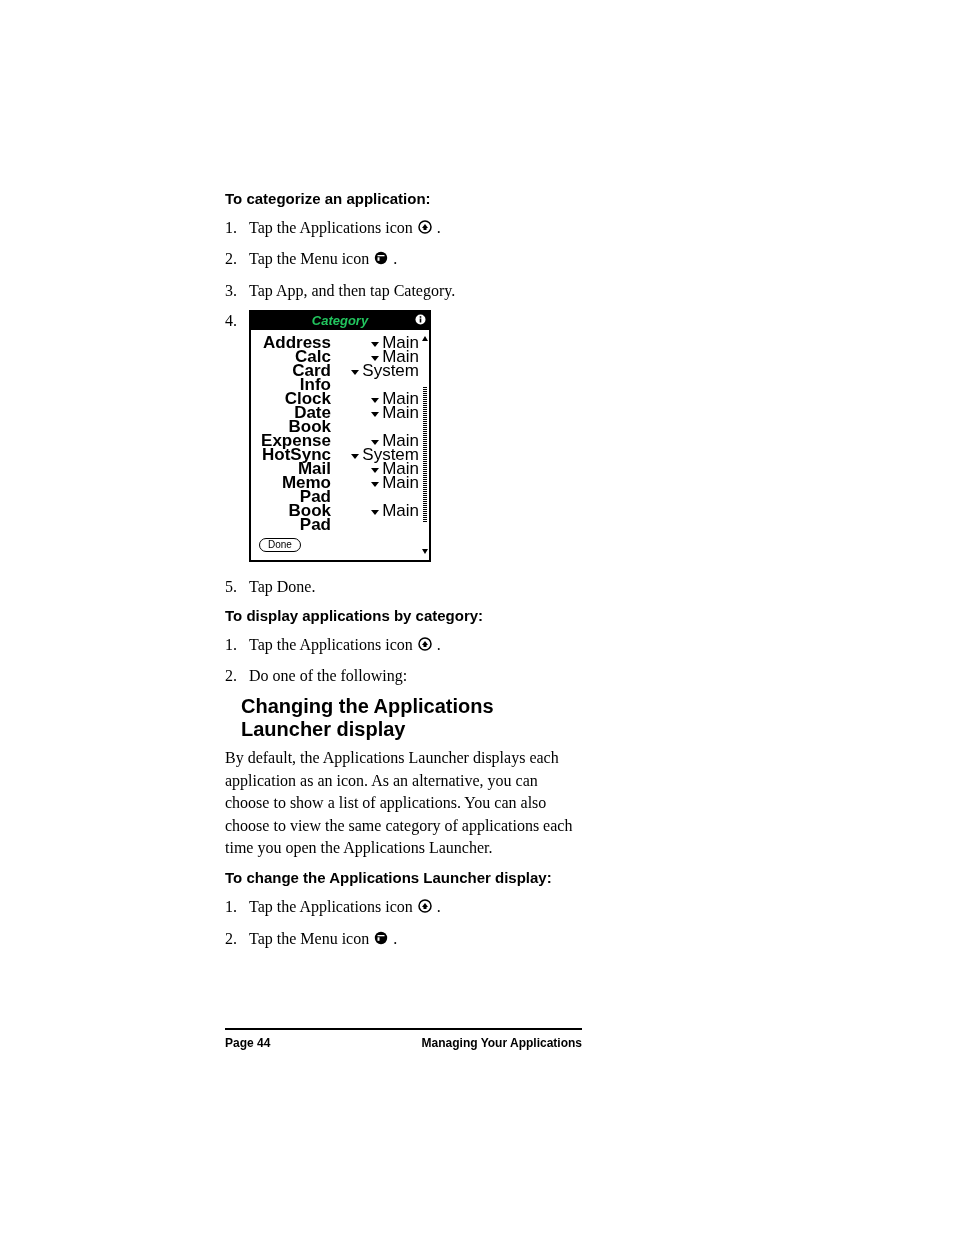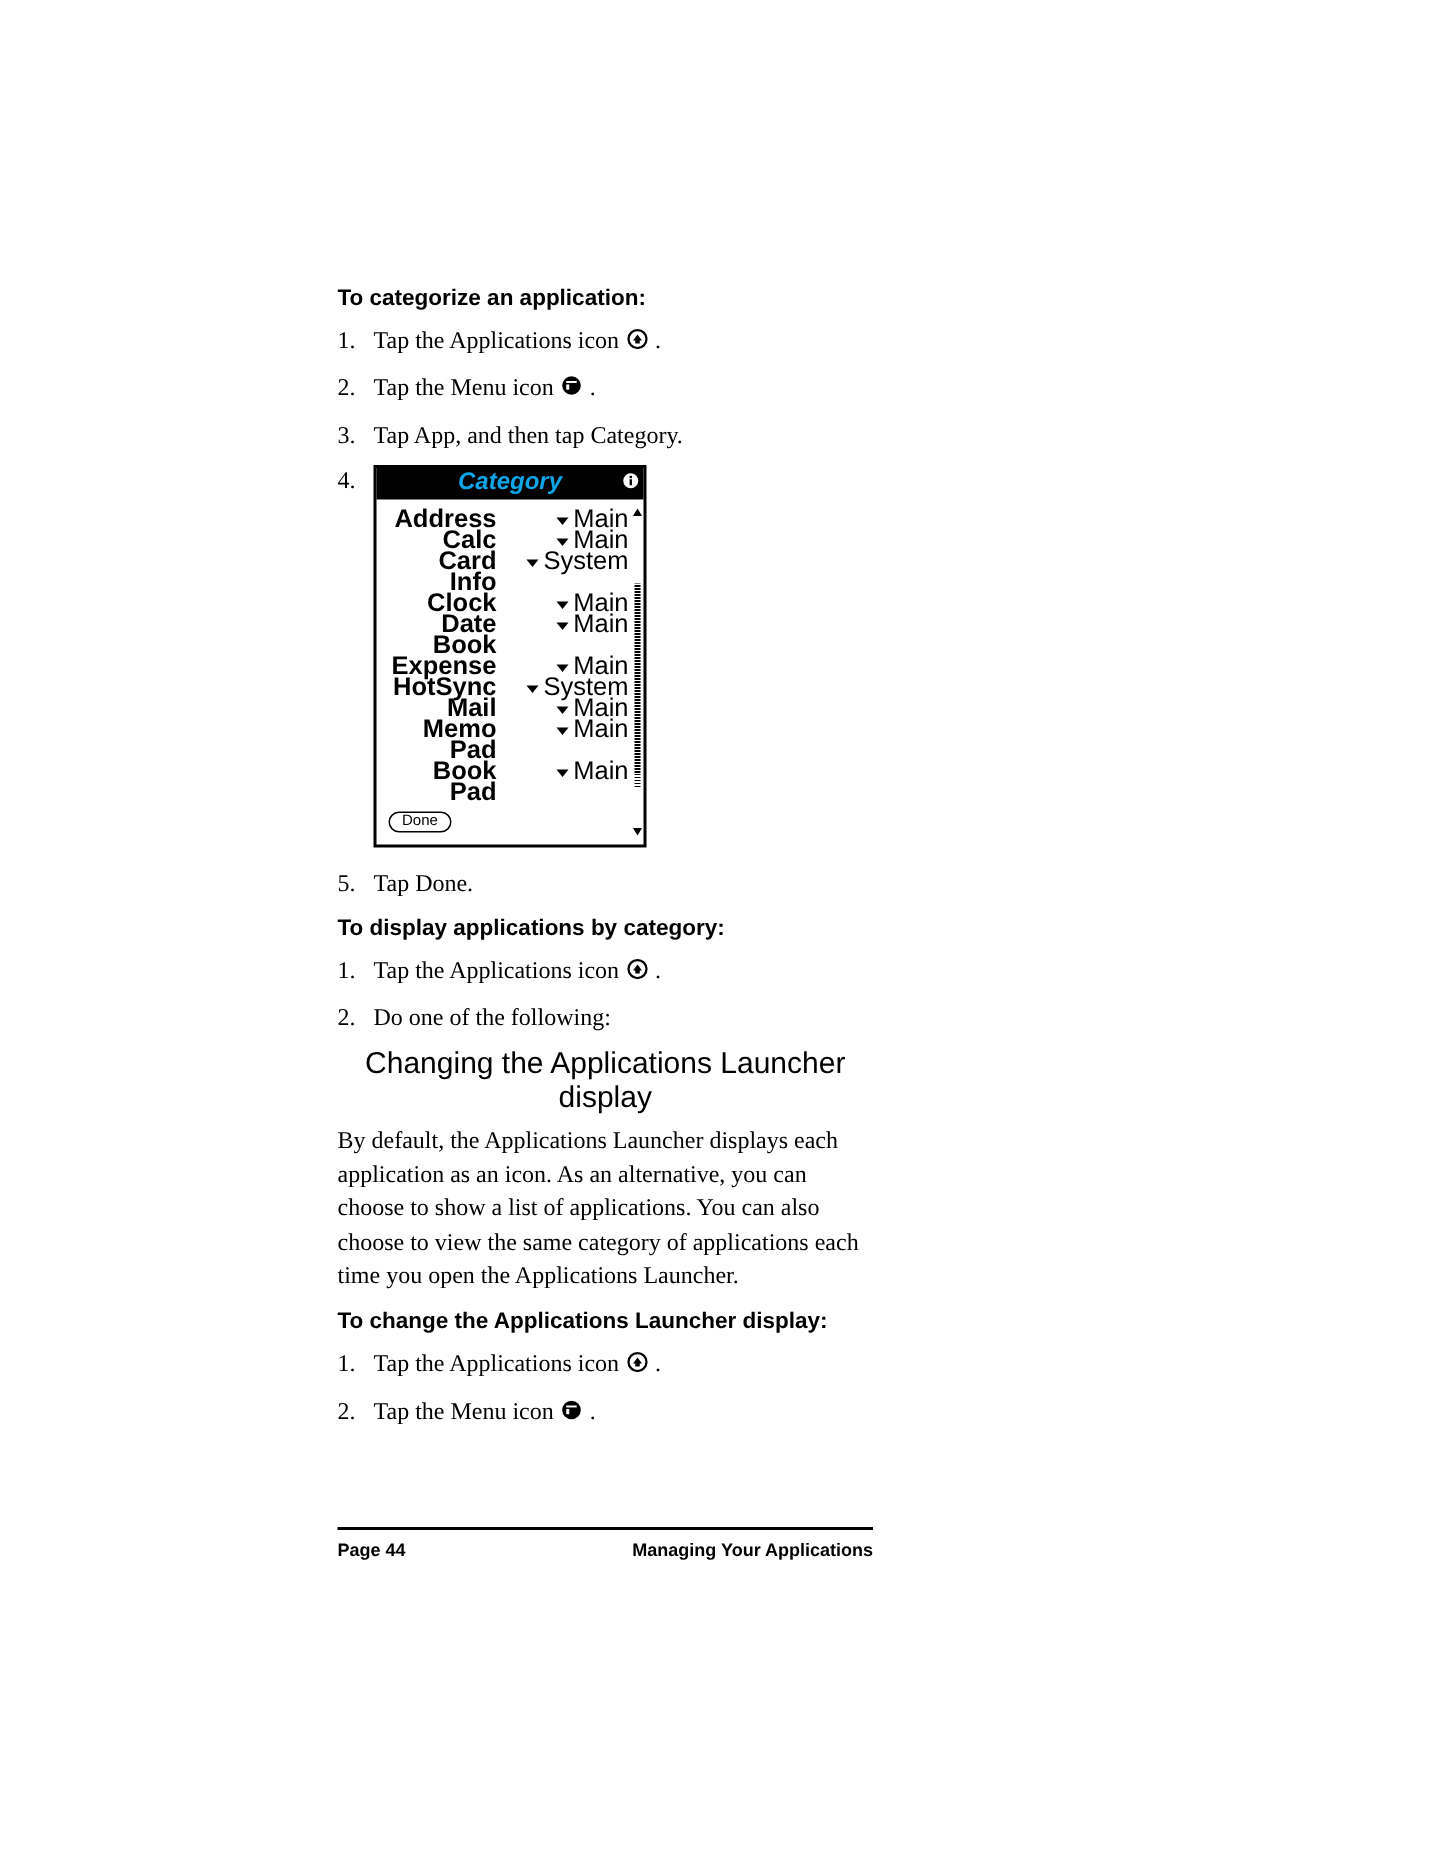--- a/index.html
+++ b/index.html
@@ -46,22 +46,22 @@
   .scr {
     margin: 8px 0 14px 24px;
     width: 178px;
     border: 2px solid #000;
     font-family: Arial, Helvetica, sans-serif;
     position: relative;
     background: #fff;
   }
   .scr-title {
     background: #000;
-    color: #0ea5e9;
-    font-size: 16px;
+    color: #22c55e;
+    font-size: 13px;
     font-weight: bold;
     font-style: italic;
     text-align: center;
     padding: 1px 0 2px 0;
     position: relative;
   }
   .scr-info {
     position: absolute;
     right: 3px;
     top: 1px;
@@ -133,35 +133,34 @@
     font-weight: bold;
   }
   .tip-text { flex: 1; }
   .indent-block {
     margin: 0 0 16px 48px;
     font-size: 16px;
     line-height: 1.4;
   }
   .h2 {
     font-family: Arial, Helvetica, sans-serif;
-    font-weight: normal;
+    font-weight: bold;
     font-size: 20px;
-    margin: 6px 0 6px 0;
-    text-align: center;
+    margin: 6px 0 6px 16px;
   }
   .body-p {
     font-size: 16px;
     line-height: 1.4;
     margin: 0 0 10px 0;
   }
   .footer {
     position: absolute;
     left: 225px;
     right: 220px;
-    bottom: 195px;
+    bottom: 185px;
   }
   .footer-rule {
     border-top: 2px solid #000;
     margin-bottom: 6px;
   }
   .footer-line {
     display: flex;
     justify-content: space-between;
     font-family: Arial, Helvetica, sans-serif;
     font-size: 12px;

